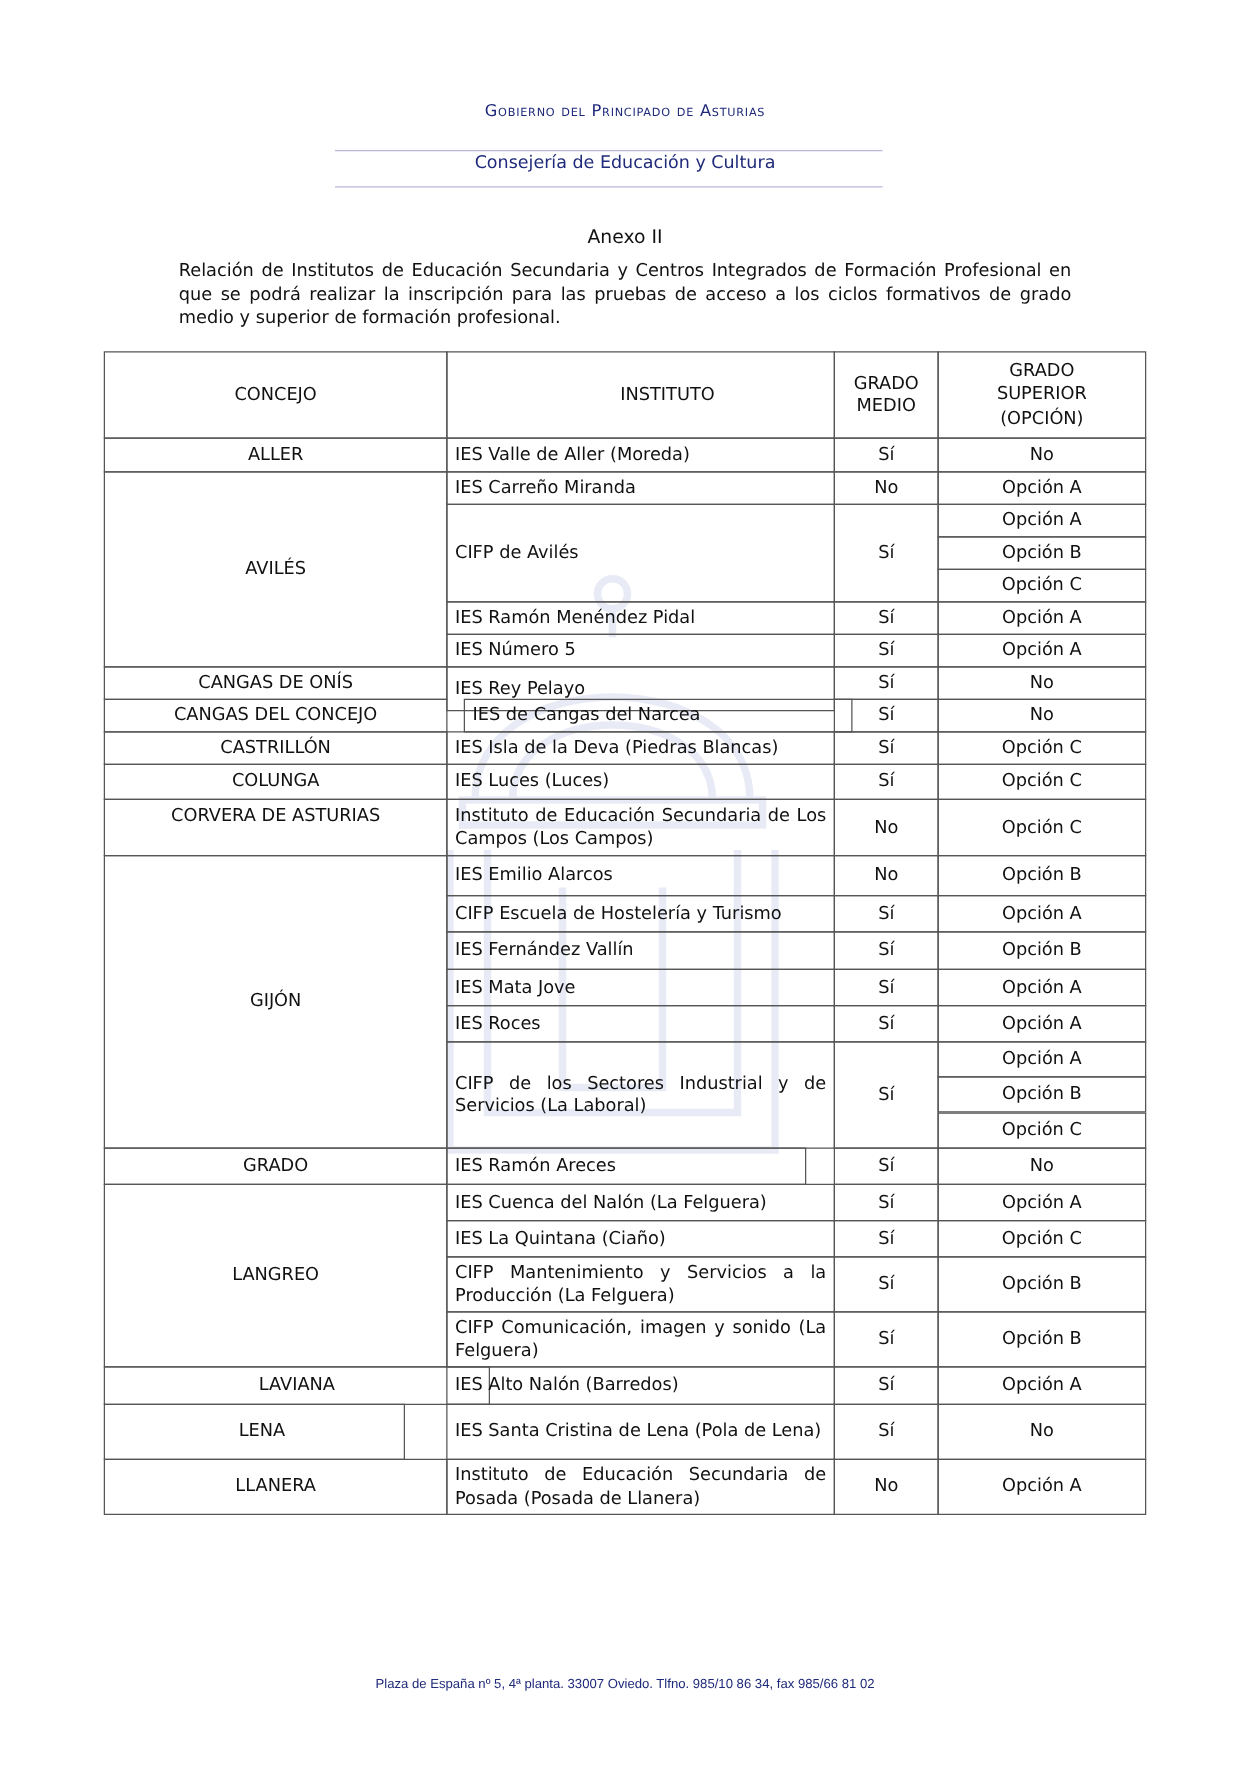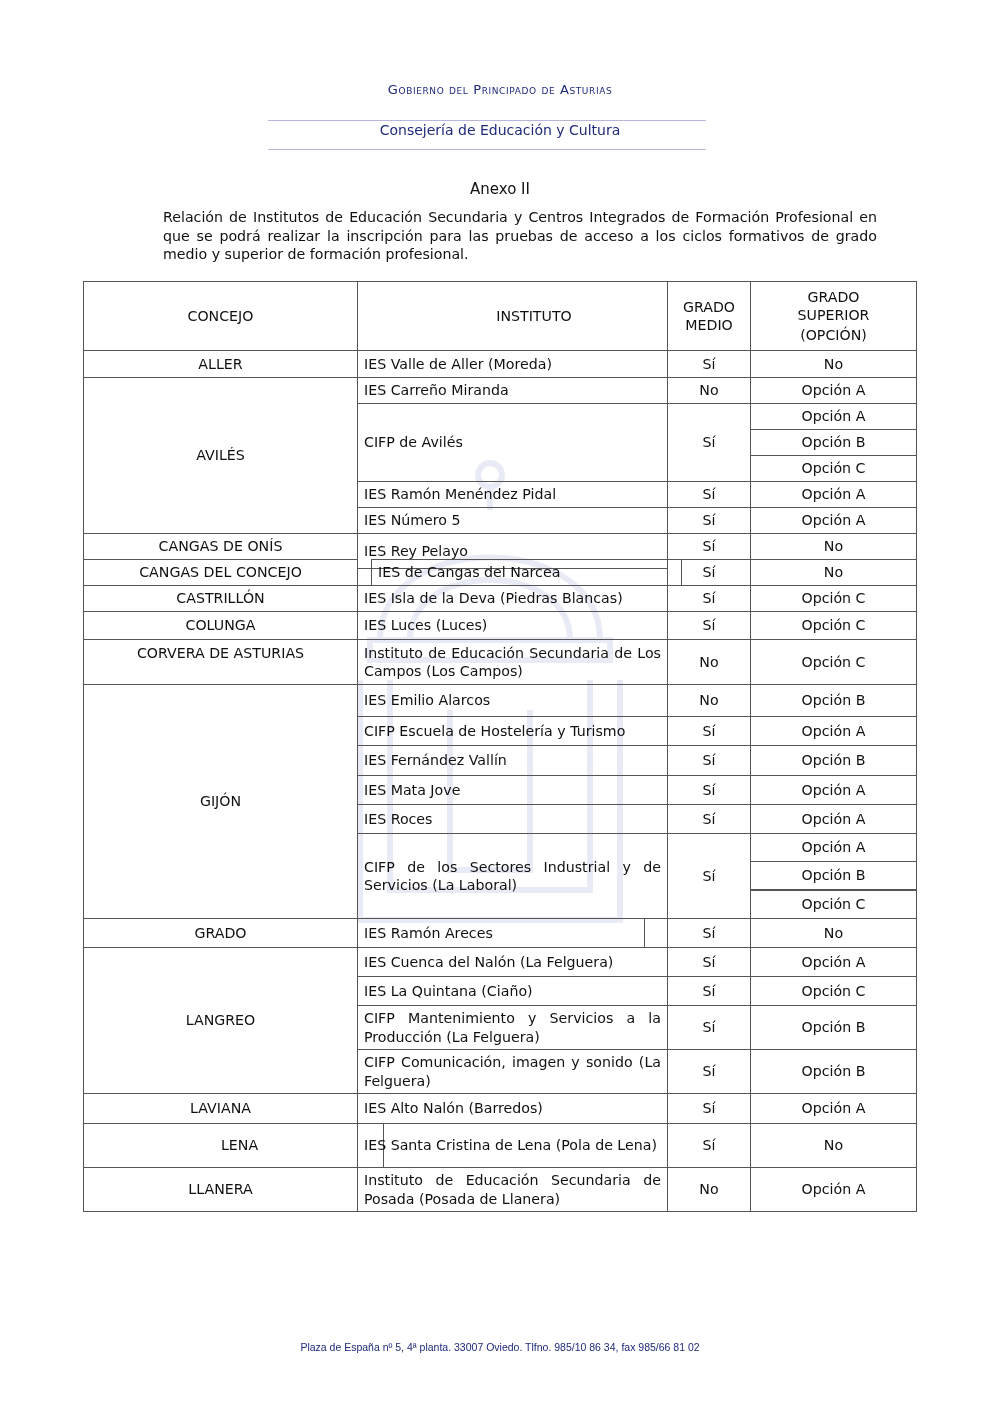--- a/index.html
+++ b/index.html
@@ -5,21 +5,21 @@
   html, body { margin:0; padding:0; background:#ffffff; }
   body { width:1000px; height:1415px; position:relative; overflow:hidden;
          font-family:"DejaVu Sans", sans-serif; color:#111; }
   .hdr-title { position:absolute; left:0; width:1000px; top:82px; text-align:center;
                color:#1f2a7a; font-size:13px; letter-spacing:0.6px; font-variant:small-caps; }
   .hdr-line { position:absolute; left:268px; width:438px; height:1px; background:#b9b6dc; }
   .hdr-sub { position:absolute; left:0; width:1000px; top:122px; text-align:center;
              color:#1f2a7a; font-size:14px; }
   .annex { position:absolute; left:0; width:1000px; top:180px; text-align:center; font-size:15px; }
   .intro { position:absolute; left:143px; width:714px; top:208px; font-size:14.2px;
-           line-height:18.5px; text-align:justify;margin-left:20px; }
+           line-height:18.5px; text-align:justify; }
   .watermark { position:absolute; left:340px; top:450px; width:300px; height:480px; opacity:0.11; }
   .table { position:absolute; left:83px; top:281px; width:834px; height:930px; }
   .cell { position:absolute; box-sizing:border-box; border:1px solid #555;
           display:flex; align-items:center; font-size:14.2px; line-height:18.5px; }
   .c { justify-content:center; text-align:center; }
   .l { justify-content:flex-start; padding-left:6px; padding-right:6px; text-align:justify; }
   .th { justify-content:center; text-align:center; font-size:14.2px; line-height:18px; }
   .footer { position:absolute; left:0; width:1000px; top:1341px; text-align:center;
             color:#1f2a7a; font-size:10.5px; font-family:"Liberation Sans", sans-serif; }
 </style>
@@ -59,22 +59,22 @@
 <div class="cell c" style="left: 0px; top: 69px; width: 275px; height: 28px;">ALLER</div>
     <div class="cell c" style="left: 0px; top: 96px; width: 275px; height: 157px;">AVILÉS</div>
     <div class="cell c" style="left: 0px; top: 252px; width: 275px; height: 27px;">CANGAS DE ONÍS</div>
     <div class="cell c" style="left: 0px; top: 278px; width: 275px; height: 27px;">CANGAS DEL CONCEJO</div>
     <div class="cell c" style="left: 0px; top: 304px; width: 275px; height: 27px;">CASTRILLÓN</div>
     <div class="cell c" style="left: 0px; top: 330px; width: 275px; height: 29px;">COLUNGA</div>
     <div class="cell c" style="left: 0px; top: 358px; width: 275px; height: 46px; align-items: flex-start; padding-top: 4px;">CORVERA DE ASTURIAS</div>
     <div class="cell c" style="left: 0px; top: 403px; width: 275px; height: 235px;">GIJÓN</div>
     <div class="cell c" style="left: 0px; top: 637px; width: 275px; height: 30px;">GRADO</div>
     <div class="cell c" style="left: 0px; top: 666px; width: 275px; height: 147px;">LANGREO</div>
-    <div class="cell c" style="left: 0px; top: 812px; width: 275px; height: 31px;">LAVIANA</div>
-    <div class="cell c" style="left: 0px; top: 842px; width: 301px; height: 45px; padding-left: 12px;">LENA</div>
+    <div class="cell c" style="left: 0px; top: 812px; width: 309px; height: 31px;">LAVIANA</div>
+    <div class="cell c" style="left: 0px; top: 842px; width: 241px; height: 45px; padding-left: 12px;">LENA</div>
     <div class="cell c" style="left: 0px; top: 886px; width: 275px; height: 45px;">LLANERA</div>
     <div class="cell l" style="left: 274px; top: 69px; width: 311px; height: 28px;">IES Valle de Aller (Moreda)</div>
     <div class="cell c" style="left: 584px; top: 69px; width: 84px; height: 28px;">Sí</div>
     <div class="cell c" style="left: 667px; top: 69px; width: 167px; height: 28px;">No</div>
     <div class="cell l" style="left: 274px; top: 96px; width: 311px; height: 27px;">IES Carreño Miranda</div>
     <div class="cell c" style="left: 584px; top: 96px; width: 84px; height: 27px;">No</div>
     <div class="cell c" style="left: 667px; top: 96px; width: 167px; height: 27px;">Opción A</div>
     <div class="cell l" style="left: 274px; top: 122px; width: 311px; height: 79px;">CIFP de Avilés</div>
     <div class="cell c" style="left: 584px; top: 122px; width: 84px; height: 79px;">Sí</div>
     <div class="cell c" style="left: 667px; top: 122px; width: 167px; height: 27px;">Opción A</div>

